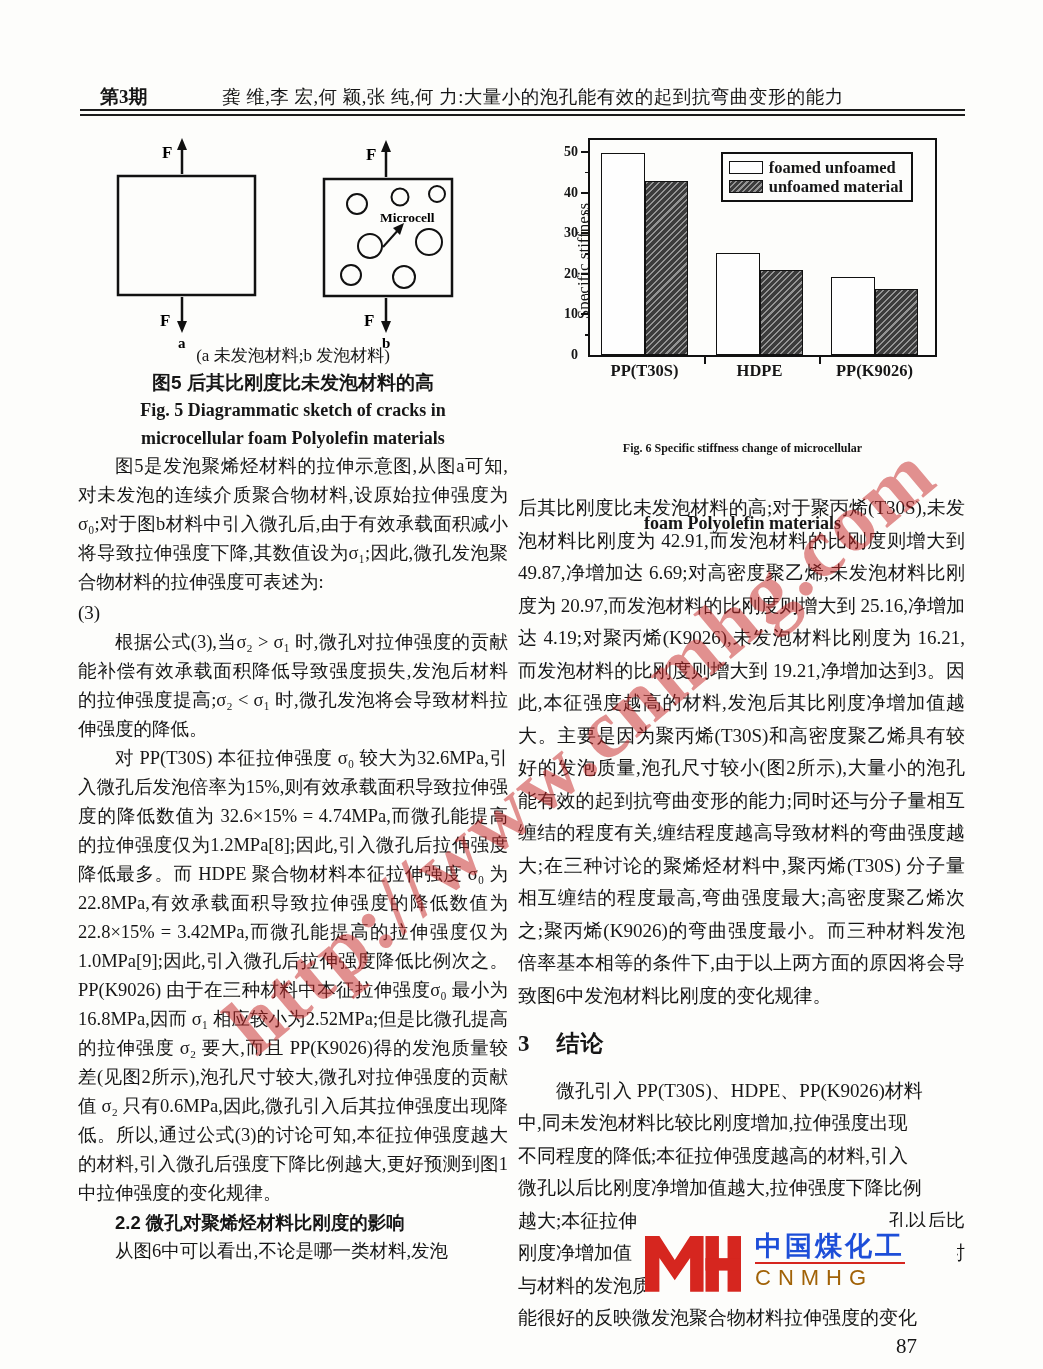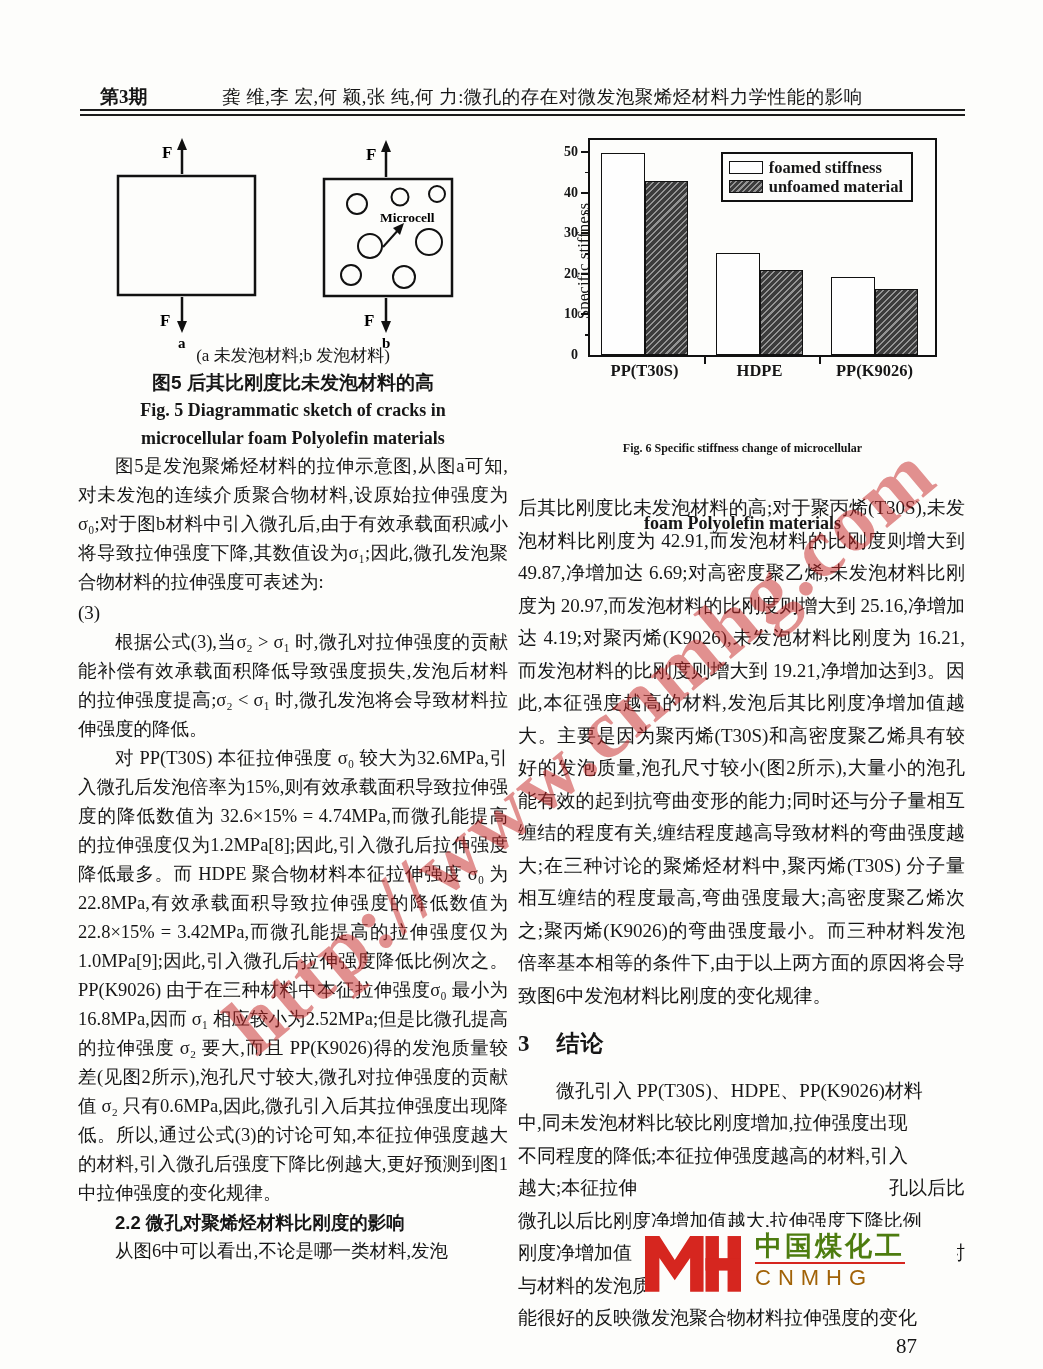--- a/index.html
+++ b/index.html
@@ -62,33 +62,33 @@
   .concl-line{height:32.5px;}
   .concl-split{display:flex;justify-content:space-between;}
   .indent2{text-indent:2em;}
   
   .watermark{position:absolute;left:20px;top:700px;width:1120px;text-align:center;
              transform:rotate(-40deg);font-size:84px;font-weight:bold;letter-spacing:3px;
              color:rgba(198,36,36,.5);white-space:nowrap;pointer-events:none;z-index:5;}
   .cmlogo{position:absolute;left:645px;top:1227px;width:312px;height:68px;background:#fdfdfb;
           display:flex;align-items:center;gap:14px;z-index:6;}
   .cmlogo-right{display:flex;flex-direction:column;}
-  .cmlogo-cn{color:#4d7c0f;font-size:27px;font-weight:bold;letter-spacing:3px;line-height:30px;
+  .cmlogo-cn{color:#1d4ed8;font-size:27px;font-weight:bold;letter-spacing:3px;line-height:30px;
              border-bottom:2px solid #d6261f;padding-bottom:1px;}
   .cmlogo-en{color:#a16207;font-size:22px;letter-spacing:7px;line-height:28px;
              font-family:"Liberation Sans","DejaVu Sans",sans-serif;}
   .page-num{position:absolute;left:896px;top:1334px;font-size:21px;}
 </style>
 </head>
 <body>
 
 <div class="page">
 
   <div class="hdr-issue">第3期</div>
-  <div class="hdr-title">龚 维,李 宏,何 颖,张 纯,何 力:微孔的存在对微发泡聚烯烃材料力学性能的影响</div>
+  <div class="hdr-title">龚 维,李 宏,何 颖,张 纯,何 力:大量小的泡孔能有效的起到抗弯曲变形的能力</div>
   <div class="hdr-rule"></div>
 
   <svg class="fig5-svg" width="420" height="215" viewBox="0 0 420 215">
 
     <rect x="38" y="42" width="137" height="119" fill="none" stroke="#111" stroke-width="2.5"></rect>
     <line x1="102" y1="40" x2="102" y2="12" stroke="#111" stroke-width="2.5"></line>
     <polygon points="102,4 97,16 107,16" fill="#111"></polygon>
     <text x="82" y="24" font-size="17" font-weight="bold">F</text>
     <line x1="102" y1="163" x2="102" y2="191" stroke="#111" stroke-width="2.5"></line>
     <polygon points="102,199 97,187 107,187" fill="#111"></polygon>
@@ -131,21 +131,21 @@
     <p class="h22">2.2   微孔对聚烯烃材料比刚度的影响</p>
     <p class="contline">从图6中可以看出,不论是哪一类材料,发泡</p>
   </div>
 
   <div class="chart">
     <div class="chart-ylabel">Specific stiffness</div>
     <div class="plot">
       <div class="legend">
         <div class="legend-row">
           <span class="legend-swatch"></span>
-          <span>foamed stiffness</span>
+          <span>foamed unfoamed</span>
         </div>
         <div class="legend-row">
           <span class="legend-swatch hatched"></span>
           <span>unfoamed material</span>
         </div>
       </div>
     <div class="y-tick-label" style="bottom: 0%;">0</div>
         <div class="y-tick-label" style="bottom: 18.8679%;">10</div>
         <div class="y-tick" style="bottom: calc(18.8679% - 1px);"></div>
         <div class="y-tick-label" style="bottom: 37.7358%;">20</div>
@@ -178,25 +178,25 @@
   <div class="fig6-cap-en2">foam Polyolefin materials</div>
 
   <div class="rcol">
     <p class="p-cont">后其比刚度比未发泡材料的高;对于聚丙烯(T30S),未发泡材料比刚度为 42.91,而发泡材料的比刚度则增大到 49.87,净增加达 6.69;对高密度聚乙烯,未发泡材料比刚度为 20.97,而发泡材料的比刚度则增大到 25.16,净增加达 4.19;对聚丙烯(K9026),未发泡材料比刚度为 16.21,而发泡材料的比刚度则增大到 19.21,净增加达到3。因此,本征强度越高的材料,发泡后其比刚度净增加值越大。主要是因为聚丙烯(T30S)和高密度聚乙烯具有较好的发泡质量,泡孔尺寸较小(图2所示),大量小的泡孔能有效的起到抗弯曲变形的能力;同时还与分子量相互缠结的程度有关,缠结程度越高导致材料的弯曲强度越大;在三种讨论的聚烯烃材料中,聚丙烯(T30S) 分子量相互缠结的程度最高,弯曲强度最大;高密度聚乙烯次之;聚丙烯(K9026)的弯曲强度最小。而三种材料发泡倍率基本相等的条件下,由于以上两方面的原因将会导致图6中发泡材料比刚度的变化规律。</p>
     <div class="h3">
       <span class="h3-num">3</span><span>结论</span>
     </div>
     <div class="concl-line indent2">微孔引入 PP(T30S)、HDPE、PP(K9026)材料</div>
     <div class="concl-line">中,同未发泡材料比较比刚度增加,拉伸强度出现</div>
     <div class="concl-line">不同程度的降低;本征拉伸强度越高的材料,引入</div>
+    <div class="concl-line">微孔以后比刚度净增加值越大,拉伸强度下降比例</div>
     <div class="concl-line concl-split">
       <span>越大;本征拉伸</span>
       <span>孔以后比</span>
     </div>
-    <div class="concl-line">微孔以后比刚度净增加值越大,拉伸强度下降比例</div>
     <div class="concl-line concl-split">
       <span>刚度净增加值</span>
       <span>越小、同时</span>
     </div>
     <div class="concl-line">与材料的发泡质量密切相关;经验公式的预测结果</div>
     <div class="concl-line">能很好的反映微发泡聚合物材料拉伸强度的变化</div>
   </div>
 
   <div class="watermark">http://www.cnmhg.com</div>
 

